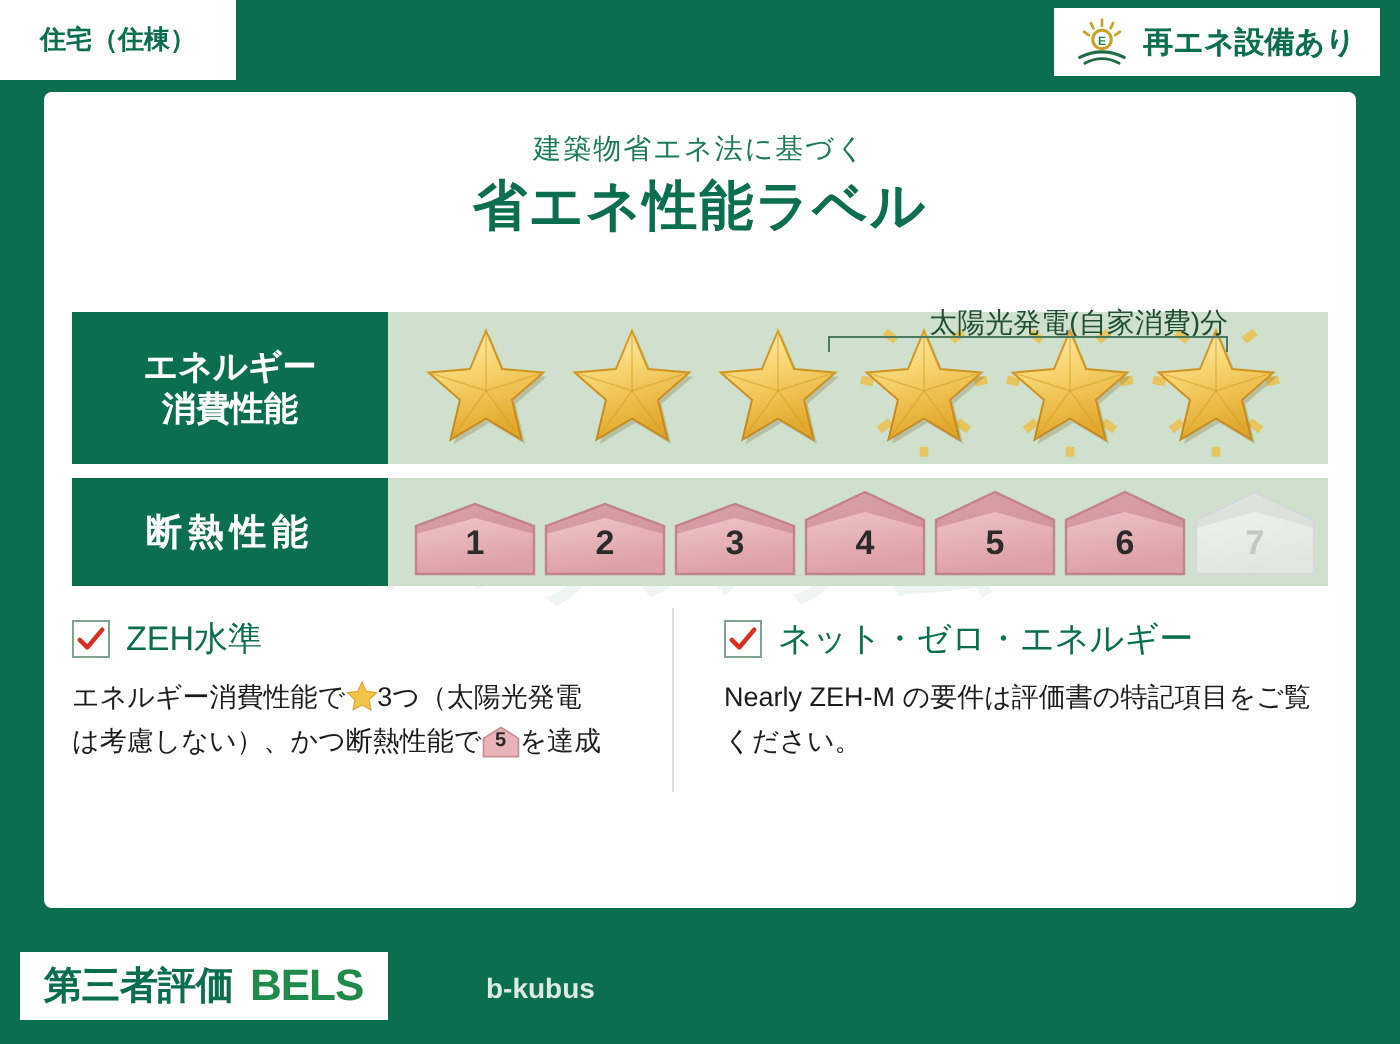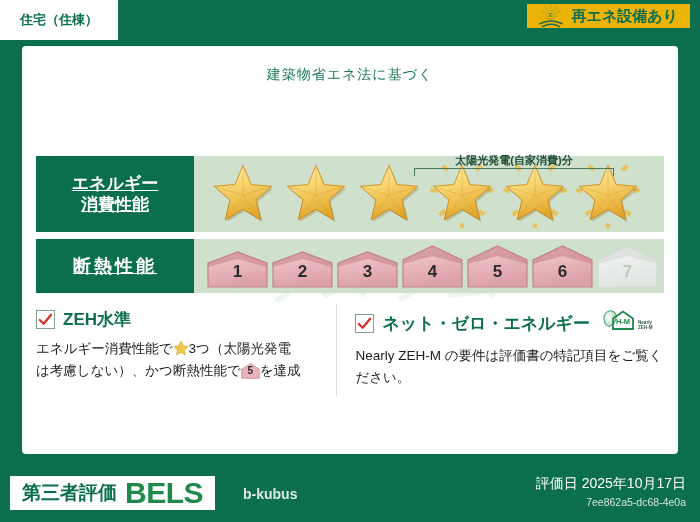--- a/index.html
+++ b/index.html
@@ -37,22 +37,22 @@
     color: #0b6e4f;
     letter-spacing: 0px;
     white-space: nowrap;
   }
 
   
   .renew-badge {
     position: absolute;
     right: 10px;
     top: 4px;
-    height: 24px;
-    background: #eab308;
+    height: 34px;
+    background: #ffffff;
     display: flex;
     align-items: center;
     padding: 0 12px 0 10px;
     gap: 7px;
   }
   .renew-badge .badge-label {
     font-size: 15px;
     font-weight: bold;
     color: #0b6e4f;
     white-space: nowrap;
@@ -127,21 +127,20 @@
     color: #ffffff;
     display: flex;
     flex-direction: column;
     align-items: center;
     justify-content: center;
     font-weight: bold;
     font-size: 17px;
     line-height: 1.25;
     flex: 0 0 158px;
     text-align: center;
-    text-decoration: underline;
   }
   .row-label .lbl-line { display: block; white-space: nowrap; }
   .row-insul .row-label { font-size: 18px; letter-spacing: 3px; }
 
   .row-body {
     flex: 1 1 auto;
     background: #cfe0cd;
     position: relative;
     display: flex;
     align-items: center;
@@ -168,25 +167,25 @@
 
   
   .solar-annot {
     position: absolute;
     left: 220px;
     top: -2px;
     width: 200px;
     z-index: 3;
   }
   .solar-annot .annot-text {
-    font-size: 11px;
+    font-size: 14px;
     color: #1f4d33;
-    text-align: center;
+    text-align: right;
     white-space: nowrap;
-    font-weight: bold;
+    font-weight: normal;
     position: absolute;
     top: -1px;
     left: 0;
     width: 200px;
   }
   .solar-bracket {
     position: absolute;
     top: 14px;
     left: 0;
     width: 200px;
@@ -236,21 +235,21 @@
   .checkbox {
     width: 19px; height: 19px;
     border: 1.5px solid #7fa38e;
     background: #fff;
     display: flex; align-items: center; justify-content: center;
     flex: 0 0 19px;
   }
   .checkbox svg { width: 15px; height: 15px; display:block; }
   .note-title {
     font-size: 17px;
-    font-weight: bold;
+    font-weight: normal;
     color: #0b6e4f;
     white-space: nowrap;
   }
   .note-body {
     font-size: 13.5px;
     color: #1c1c1c;
     line-height: 1.62;
   }
   .note-body .inline-star { display: inline-block; vertical-align: -3px; width: 16px; height: 16px; }
   .note-body .inline-house { display: inline-block; vertical-align: -4px; width: 19px; height: 16px; position: relative; }
@@ -283,21 +282,21 @@
     padding: 12px 12px;
     gap: 8px;
   }
   .bels-chip .bels-jp {
     font-size: 19px;
     font-weight: bold;
     color: #0b6e4f;
     white-space: nowrap;
   }
   .bels-chip .bels-en {
-    font-size: 30px;
+    font-size: 22px;
     font-weight: bold;
     color: #1f8a4c;
     letter-spacing: -0.5px;
   }
   .brand-name {
     position: absolute;
     left: 243px;
     bottom: 20px;
     font-size: 14px;
     color: #dfe9e3;
@@ -337,20 +336,21 @@
       <path d="M6 26.4 Q16 21 26 26.4" fill="none" stroke="#1f6b43" stroke-width="1.6" stroke-linecap="round"></path>
     </svg>
     <span class="badge-label">再エネ設備あり</span>
   </div>
 
   <div class="panel">
 
     <div class="watermark">ハウスラム</div>
 
     <div class="subtitle">建築物省エネ法に基づく</div>
+    <div class="maintitle">省エネ性能ラベル</div>
 
     <div class="row row-energy">
       <div class="row-label">
         <span class="lbl-line">エネルギー</span>
         <span class="lbl-line">消費性能</span>
       </div>
       <div class="row-body">
 
         <div class="solar-annot">
           <div class="annot-text">太陽光発電(自家消費)分</div>
@@ -657,46 +657,27 @@
       </div>
 
       <div class="note" style="padding-left:10px;">
         <div class="note-head">
           <span class="checkbox">
             <svg viewBox="0 0 16 16">
               <path d="M2 8.5 L6 12.5 L14 3" fill="none" stroke="#d93025" stroke-width="2.4" stroke-linecap="round" stroke-linejoin="round"></path>
             </svg>
           </span>
           <span class="note-title">ネット・ゼロ・エネルギー</span>
-          <span class="zehm-logo">
-            <svg width="62" height="26" viewBox="0 0 62 26">
-              <defs>
-                <radialGradient id="leafgrad" cx="35%" cy="45%" r="65%">
-                  <stop offset="0%" stop-color="#ffffff"></stop>
-                  <stop offset="100%" stop-color="#b9d8c4"></stop>
-                </radialGradient>
-              </defs>
-              <path d="M2 10 C2 4, 8 1, 12 4 C16 7, 14 16, 8 18 C4 19, 2 15, 2 10 Z" fill="url(#leafgrad)" stroke="#4fa777" stroke-width="1.1"></path>
-              <path d="M11 21 L11 10.5 L21 3.5 L31 10.5 L31 21 Z" fill="none" stroke="#1f8a4c" stroke-width="1.8"></path>
-              <text x="21" y="16" font-size="7.5" font-weight="bold" fill="#1f8a4c" text-anchor="middle" font-family="Liberation Sans, sans-serif">H-M</text>
-              <text x="36" y="16" font-size="4.6" font-weight="bold" fill="#3a5a48" font-family="Liberation Sans, sans-serif">Nearly</text>
-              <text x="36" y="21" font-size="4.6" font-weight="bold" fill="#3a5a48" font-family="Liberation Sans, sans-serif">ZEH-M</text>
-            </svg>
-          </span>
         </div>
         <div class="note-body">Nearly ZEH-M の要件は評価書の特記項目をご覧ください。</div>
       </div>
 
     </div>
   </div>
 
   <div class="bels-chip">
     <span class="bels-jp">第三者評価</span>
     <span class="bels-en">BELS</span>
   </div>
   <div class="brand-name">b-kubus</div>
 
-  <div class="eval-block">
-    <div class="eval-date">評価日 2025年10月17日</div>
-    <div class="eval-id">7ee862a5-dc68-4e0a</div>
-  </div>
 
 </div>
 
 </body></html>

